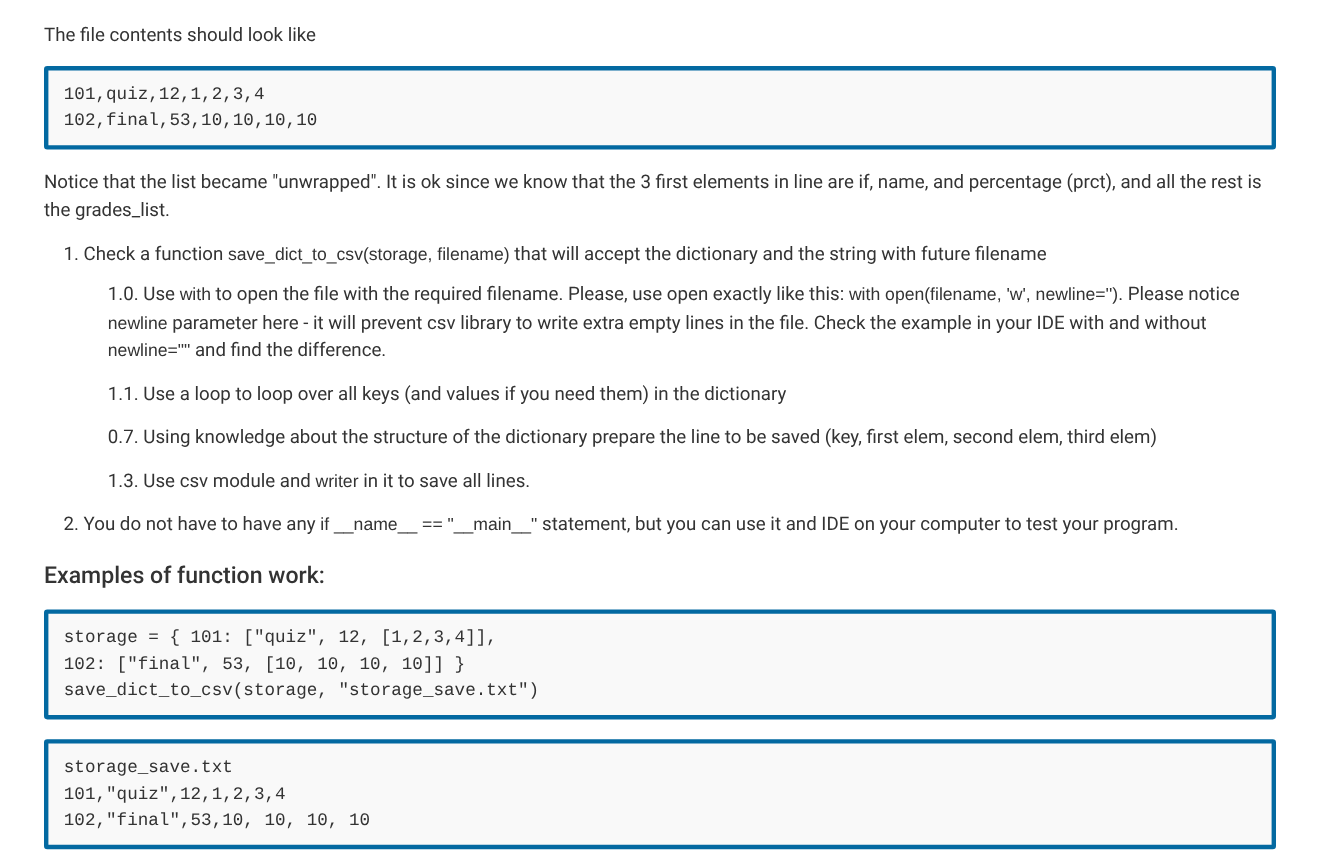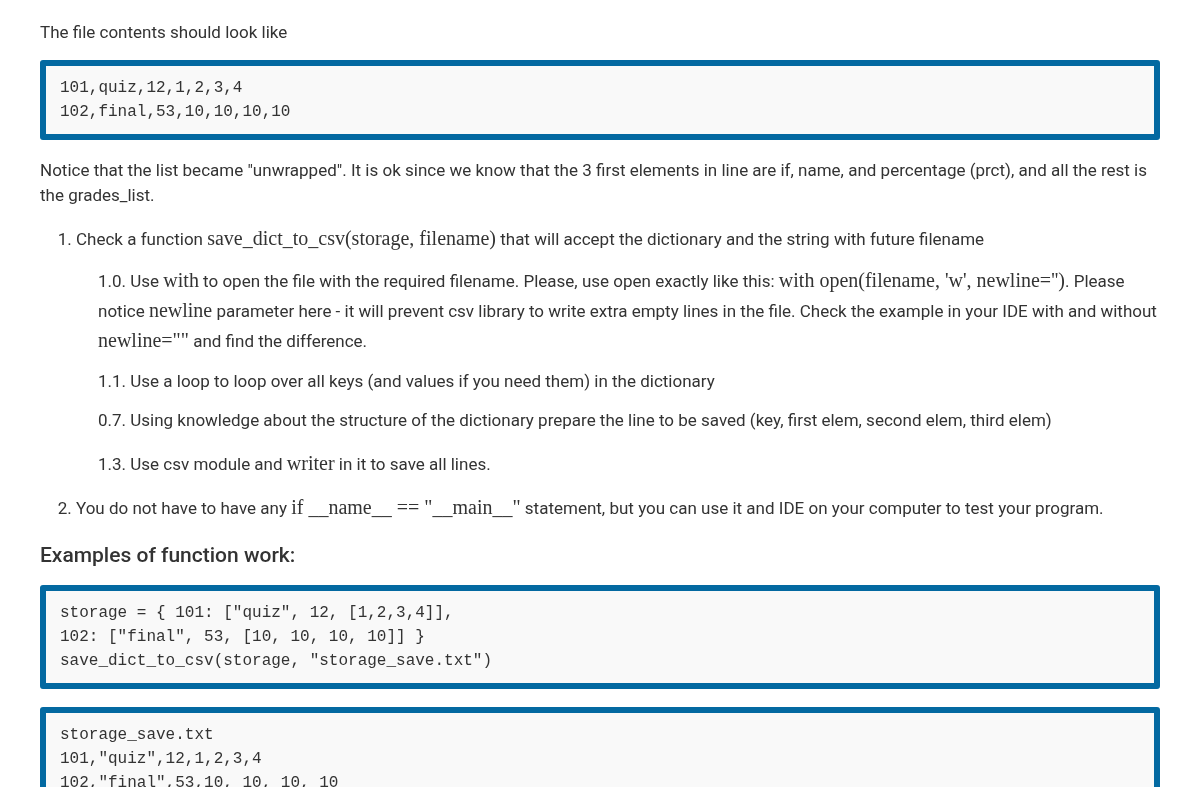--- a/index.html
+++ b/index.html
@@ -9,32 +9,32 @@
     color: #333;
     margin: 0;
     padding: 20px 40px;
     background: #fff;
   }
   p {
     margin: 0 0 14px 0;
   }
   .codeblock {
     background: #f9f9f9;
-    border: 6px solid #0369a1;
+    border: 4px solid #0369a1;
     border-radius: 3px;
     padding: 10px 14px;
     font-family: "Courier New", Courier, monospace;
     font-size: 16px;
     white-space: pre-wrap;
     margin: 0 0 18px 0;
     color: #333;
   }
   code.inline {
-    font-family: Liberation Serif, serif;
-    font-size: 20px;
+    font-family: Liberation Sans, sans-serif;
+    font-size: 16px;
   }
   ol.outer {
     padding-left: 36px;
     margin: 0 0 14px 0;
   }
   ol.outer > li {
     margin-bottom: 12px;
   }
   .sublist {
     margin-top: 12px;

